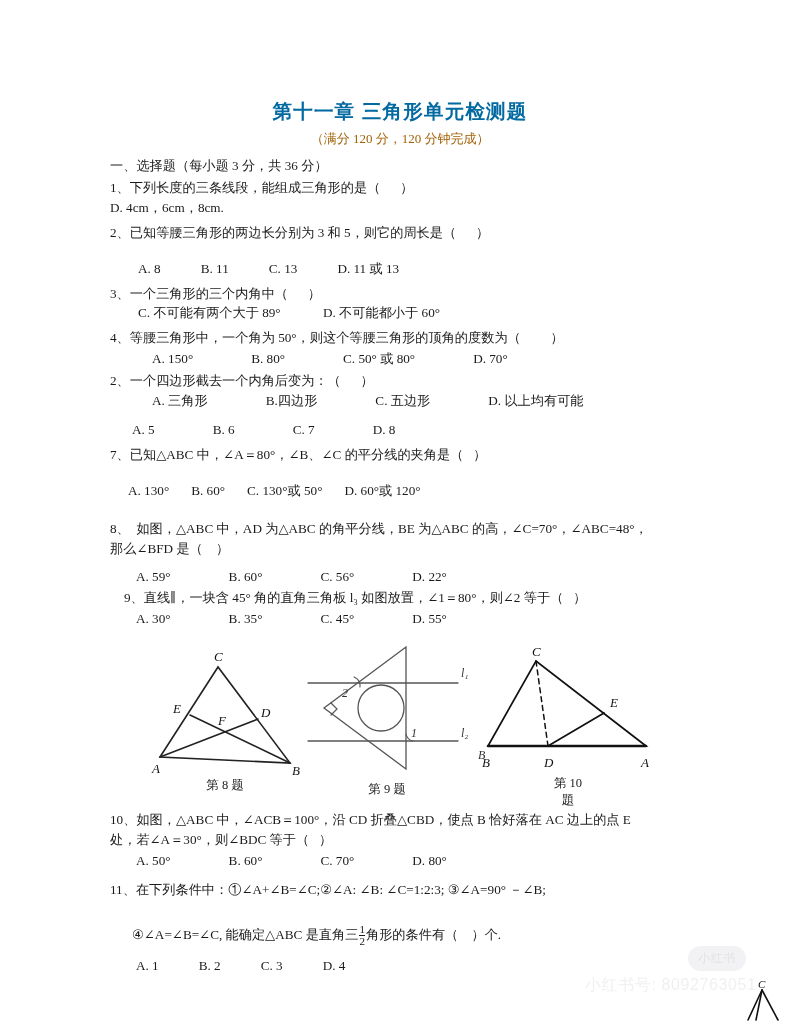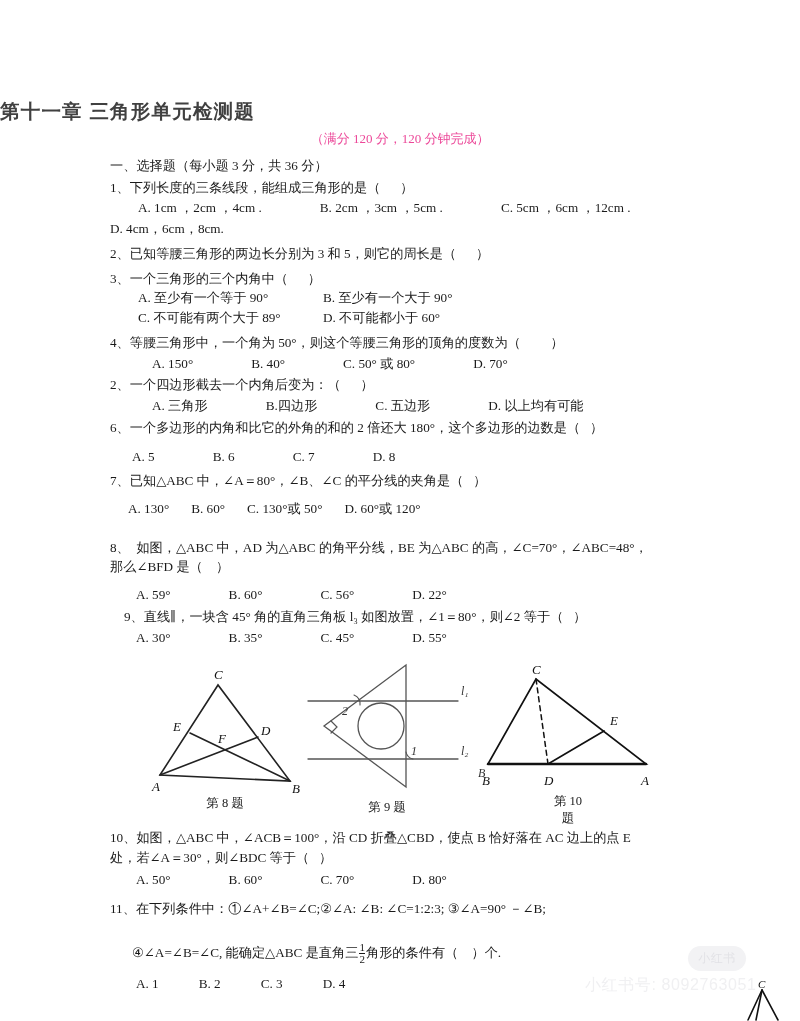--- a/index.html
+++ b/index.html
@@ -18,33 +18,34 @@
     -webkit-font-smoothing: antialiased;
   }
   .page {
     position: absolute;
     inset: 0;
     padding: 0;
   }
 
   
   .doc-title {
+    text-align: center;
     font-size: 19.5px;
     font-weight: bold;
     letter-spacing: 1.2px;
     margin: 0;
     padding-top: 98px;
     font-family: "Liberation Sans", "DejaVu Sans", sans-serif;
-    color: #404040;
+    color: #0369a1;
   }
   .doc-subtitle {
     text-align: center;
     font-size: 13px;
     margin: 5px 0 0 0;
-    color: #ec4899;
+    color: #a16207;
   }
 
   
   .content {
     padding: 9px 110px 0 110px;
     font-size: 13.2px;
     line-height: 1.42;
   }
   .q-line {
     margin: 0;
@@ -59,21 +60,21 @@
     margin: 6px 0 1px 0;
   }
   .q-stem.tight { margin-top: 3px; }
   .opts {
     display: flex;
     margin: 2px 0 0 0;
     padding-left: 28px;
   }
   .opts.gap-wide > span { margin-right: 58px; }
   .opts.gap-med > span { margin-right: 40px; }
-  .opts.gap-sm > span { margin-right: 22px; }
+  .opts.gap-sm > span { margin-right: 22px; margin-top: 8px; }
   .opts > span:last-child { margin-right: 0; }
   .opt-col2 {
     display: flex;
     padding-left: 28px;
     margin-top: 1px;
   }
   .opt-col2 > span:first-child { width: 185px; }
 
   
   .figures {
@@ -143,58 +144,54 @@
 <div class="page">
 
   <h1 class="doc-title">第十一章  三角形单元检测题</h1>
   <p class="doc-subtitle">（满分 120 分，120 分钟完成）</p>
 
   <div class="content">
 
     <p class="section-head q-line">一、选择题（每小题 3 分，共 36 分）</p>
 
     <p class="q-line q-stem tight">1、下列长度的三条线段，能组成三角形的是（      ）</p>
-    <div class="opts gap-wide">
-      <span>A. 1cm ，2cm ，4cm .</span>
-      <span>B. 2cm ，3cm ，5cm .</span>
-      <span>C. 5cm ，6cm ，12cm .</span>
-    </div>
     <div class="opts" style="padding-left:0">
       <span>D. 4cm，6cm，8cm.</span>
     </div>
 
     <p class="q-line q-stem">2、已知等腰三角形的两边长分别为 3 和 5，则它的周长是（      ）</p>
+    <div class="opts gap-med" style="margin-top:17px">
+      <span>A. 8</span>
+      <span>B. 11</span>
+      <span>C. 13</span>
+      <span>D. 11 或 13</span>
+    </div>
 
     <p class="q-line q-stem">3、一个三角形的三个内角中（      ）</p>
-    <div class="opt-col2">
-      <span>A. 至少有一个等于 90°</span>
-      <span>B. 至少有一个大于 90°</span>
-    </div>
     <div class="opt-col2">
       <span>C. 不可能有两个大于 89°</span>
       <span>D. 不可能都小于 60°</span>
     </div>
 
     <p class="q-line q-stem">4、等腰三角形中，一个角为 50°，则这个等腰三角形的顶角的度数为（         ）</p>
     <div class="opts gap-wide" style="padding-left:42px">
       <span>A. 150°</span>
-      <span>B. 40°</span>
+      <span>B. 80°</span>
       <span>C. 50° 或 80°</span>
       <span>D. 70°</span>
     </div>
 
     <p class="q-line q-stem tight">2、一个四边形截去一个内角后变为：（      ）</p>
     <div class="opts gap-wide" style="padding-left:42px">
       <span>A. 三角形</span>
       <span>B.四边形</span>
       <span>C. 五边形</span>
       <span>D. 以上均有可能</span>
     </div>
 
-    <p class="q-line q-stem tight">6、一个多边形的内角和比它的外角的和的 2 倍还大 180°，这个多边形的边数是（   ）</p>
     <div class="opts gap-wide" style="padding-left:22px;margin-top:10px">
       <span>A. 5</span>
       <span>B. 6</span>
       <span>C. 7</span>
       <span>D. 8</span>
     </div>
 
     <p class="q-line q-stem" style="">7、已知△ABC 中，∠A＝80°，∠B、∠C 的平分线的夹角是（   ）</p>
     <div class="opts gap-sm" style="padding-left:18px;margin-top:9px">
       <span>A. 130°</span>

